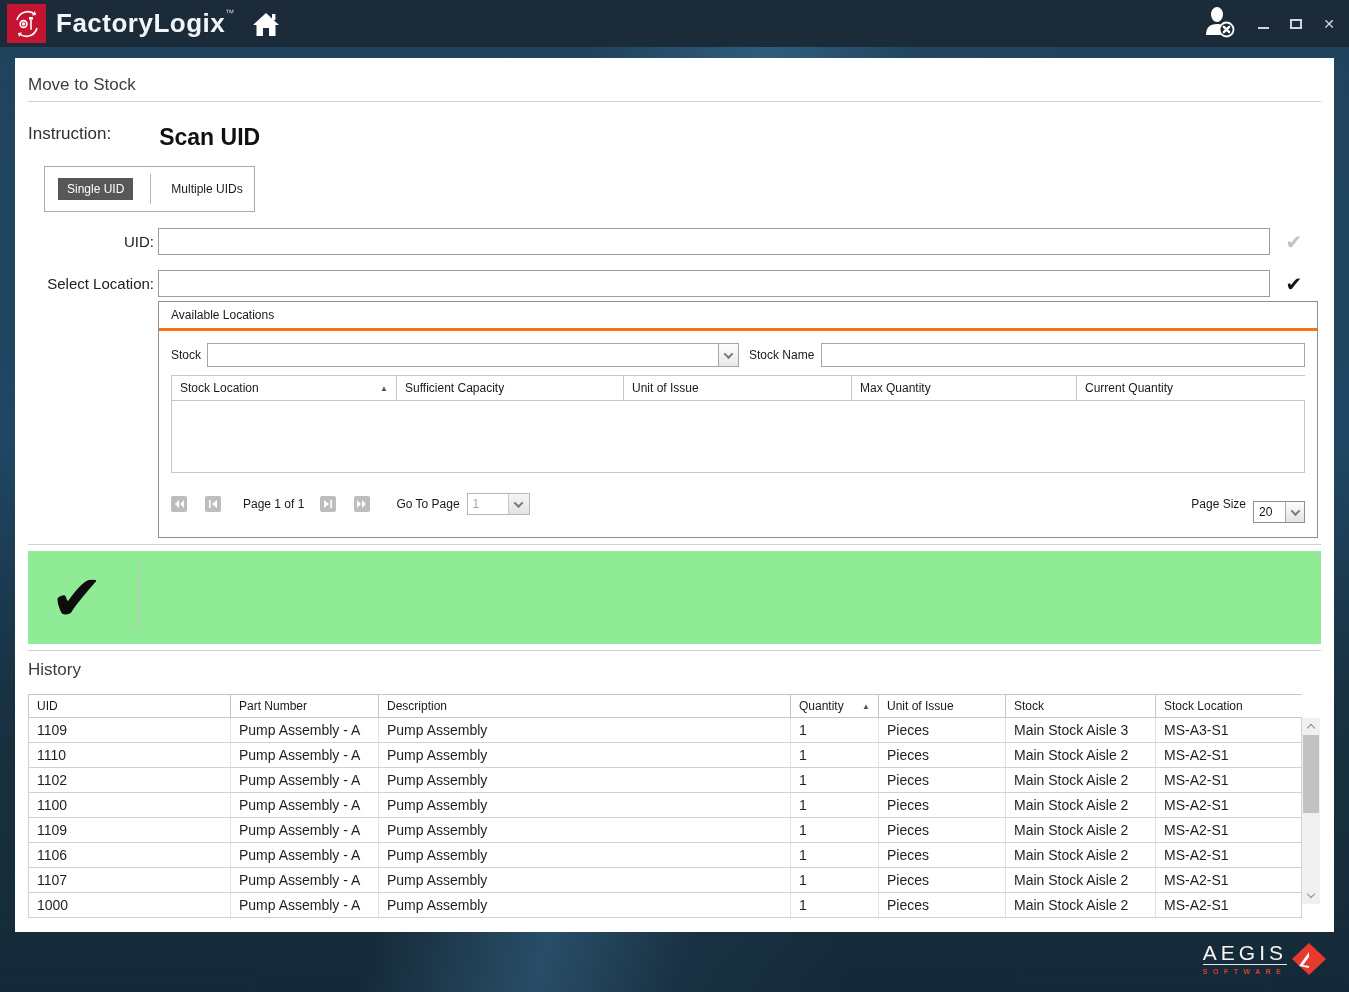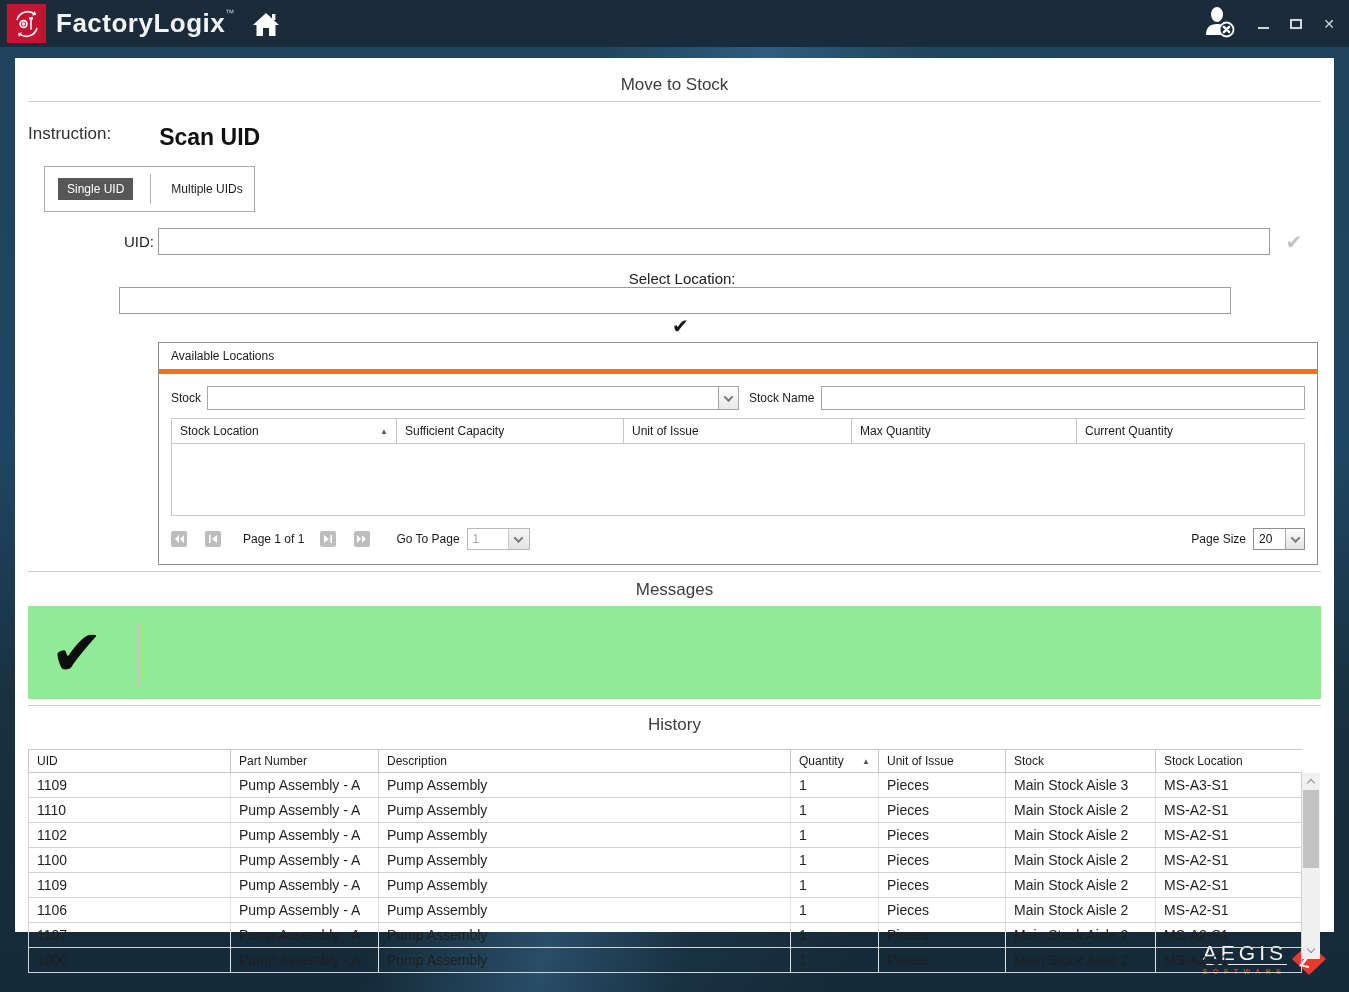--- a/index.html
+++ b/index.html
@@ -31,21 +31,21 @@
   .winctl { display:flex; align-items:center; gap: 21px; color:#cfd6db; font-size: 13px; }
   .winctl .min { width:11px; height:1px; border-bottom:2px solid #cfd6db; margin-top:8px; cursor:pointer; }
   .winctl .max { width:12px; height:10px; border:2px solid #cfd6db; cursor:pointer; }
   .winctl .cls { font-size:14px; cursor:pointer; line-height:1; }
 
   
   .panel {
     position: absolute; left: 15px; right: 15px; top: 58px; height: 874px;
     background: #ffffff; padding: 17px 13px 0 13px; z-index: 4;
   }
-  .section-title { font-size: 17px; font-weight: 300; color: #3d3d3d; text-align: center; }
+  .section-title { font-size: 17px; font-weight: 300; color: #3d3d3d; }
   hr.rule { border: none; border-top: 1px solid #cfcfcf; margin: 6px 0 0 0; }
 
   .instruction-row { display: flex; align-items: flex-start; margin: 22px 0 0 0; }
   .instruction-label { font-size: 17px; color: #303030; }
   .instruction-value { font-size: 23px; font-weight: 700; color: #101010; margin-left: 48px; }
 
   .tabbox {
     width: 211px; height: 46px; border: 1px solid #ababab; margin: 15px 0 0 16px;
     display: flex; align-items: center; position: relative;
   }
@@ -63,21 +63,21 @@
     font-family: "Liberation Sans", sans-serif; outline: none;
   }
   .field-check { font-size: 20px; margin-left: 12px; width: 24px; text-align:center; }
   .check-gray { color: #c3c3c3; }
   .check-black { color: #141414; }
 
   
   .avail {
     margin: 4px 0 0 130px; width: 1160px; border: 1px solid #8f8f8f; background: #fff;
   }
-  .avail-header { border-bottom: 5px solid #f97316; padding: 6px 12px; font-size: 12px; color: #1a1a1a; }
+  .avail-header { border-bottom: 3px solid #f97316; padding: 6px 12px; font-size: 12px; color: #1a1a1a; }
   .avail-body { padding: 10px 12px 14px 12px; }
   .stockrow { display: flex; align-items: center; margin: 2px 0 8px 0; }
   .lbl-sm { font-size: 12px; color: #1a1a1a; white-space: nowrap; }
   .combo { display: flex; height: 24px; width: 532px; margin-left: 6px; border: 1px solid #a5a5a5; background:#fff; }
   .combo input { flex: 1; border: none; outline: none; font-size: 13px; padding: 0 5px; font-family:"Liberation Sans",sans-serif; }
   .combo-btn {
     width: 20px; border-left: 1px solid #a5a5a5; background: linear-gradient(#fdfdfd,#e8e8e8);
     display:flex; align-items:center; justify-content:center; cursor:pointer;
   }
   .chev { width: 7px; height: 7px; border-right: 2px solid #7a7a7a; border-bottom: 2px solid #7a7a7a; transform: rotate(45deg) translate(-1px,-1px); }
@@ -101,21 +101,21 @@
     width: 16px; height: 16px; background: #bdbdbd; color: #fff; display: flex; align-items: center; justify-content: center;
     margin-right: 18px; cursor: pointer; border-radius: 2px;
   }
   .pgbtn svg { display: block; }
   .pager-text { margin: 0 16px 0 4px; white-space: nowrap; }
   .goto-label { margin-left: 8px; margin-right: 7px; white-space: nowrap; }
   .goto-box { display: flex; height: 22px; width: 63px; border: 1px solid #b8b8b8; background:#fff; }
   .goto-box input { width: 40px; border: none; outline:none; color: #a8a8a8; font-size: 12px; padding: 0 5px; font-family:"Liberation Sans",sans-serif; background:transparent; }
   .goto-btn { flex:1; border-left:1px solid #c9c9c9; background: linear-gradient(#f5f5f5,#e3e3e3); display:flex; align-items:center; justify-content:center; cursor:pointer; }
   .pagesize-wrap { margin-left: auto; display: flex; align-items: center; }
-  .pagesize-box { display:flex; height: 22px; width: 52px; border: 1px solid #8f8f8f; margin-left: 7px; background:#fff; }
+  .pagesize-box { display:flex; height: 22px; width: 52px; border: 1px solid #8f8f8f; margin-left: 7px; background:#fff;margin-top:16px; }
   .pagesize-box .val { flex:1; font-size: 12px; padding: 3px 5px; color:#111; }
   .pagesize-btn { width: 19px; border-left: 1px solid #a9a9a9; background: linear-gradient(#fdfdfd,#e3e3e3); display:flex; align-items:center; justify-content:center; cursor:pointer; }
 
   
   .messages-rule { margin-top: 21px; }
   .messages-title { margin-top: 8px; }
   .banner {
     margin-top: 6px; height: 93px; background: #90eb97; display: flex; align-items: center;
   }
   .banner-check { font-size: 64px; color: #0d0d0d; margin: 0 34px 0 22px; line-height: 1; }
@@ -208,21 +208,21 @@
     <div class="tab-divider"></div>
     <div class="tab-multi">Multiple UIDs</div>
   </div>
 
   <div class="field-row">
     <div class="field-label">UID:</div>
     <input class="field-input" type="text" value="" style="">
     <div class="field-check check-gray">✔</div>
   </div>
 
-  <div class="field-row" style="margin-top:15px;flex-direction:column;">
+  <div class="field-row" style="margin-top:15px;">
     <div class="field-label">Select Location:</div>
     <input class="field-input" type="text" value="" style="">
     <div class="field-check check-black">✔</div>
   </div>
 
   <div class="avail">
     <div class="avail-header">Available Locations</div>
     <div class="avail-body">
       <div class="stockrow">
         <span class="lbl-sm">Stock</span>
@@ -294,21 +294,20 @@
             <div class="pagesize-btn">
                 <div class="chev"></div>
               </div>
           </div>
         </div>
       </div>
     </div>
   </div>
 
   <hr class="rule messages-rule">
-  <div class="section-title messages-title">Messages</div>
   <div class="banner">
     <div class="banner-check">✔</div>
     <div class="banner-divider"></div>
   </div>
 
   <hr class="rule history-rule">
   <div class="section-title history-title">History</div>
 
   <div class="history-wrap">
     <div class="hist-table">

